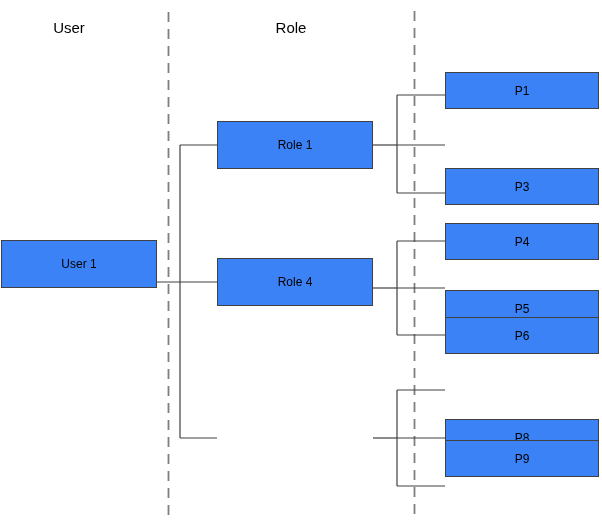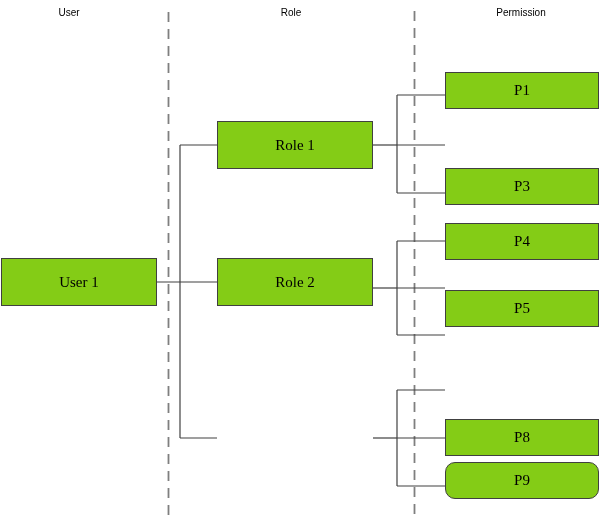--- a/index.html
+++ b/index.html
@@ -6,47 +6,46 @@
   .canvas{
     position:relative;
     width:602px;height:525px;
     background:#ffffff;
     font-family:"Liberation Sans", sans-serif;
     color:#000;
     overflow:hidden;
   }
   .lines-svg{position:absolute;left:0;top:0;width:602px;height:525px;}
   .col-header{
-    position:absolute;top:4px;
+    position:absolute;top:19px;
     transform:translateX(-50%);
-    font-size:10px;line-height:18px;
+    font-size:15px;line-height:18px;
     white-space:nowrap;
   }
   #h-user{left:69px;}
   #h-role{left:291px;}
   #h-permission{left:521px;}
   .node{
     position:absolute;
     box-sizing:border-box;
     border:1.5px solid #404040;
-    background:#84cc16;
+    background:#3b82f6;
     display:flex;align-items:center;justify-content:center;
-    font-size:15px;
+    font-size:12px;
     white-space:nowrap;
-    font-family:Liberation Serif, serif;
   }
   .entity{width:156px;height:48px;text-align:center;}
-  #user-1{left:1px;top:258px;}
+  #user-1{left:1px;top:240px;}
   #role-1{left:217px;top:121px;}
   #role-2{left:217px;top:258px;}
   #role-3{left:217px;top:414px;}
   .perm{left:445px;width:154px;height:37px;}
   #p1{top:72px;}  #p2{top:120px;} #p3{top:168px;}
   #p4{top:223px;} #p5{top:270px;margin-top:20px;} #p6{top:317px;}
-  #p7{top:366px;} #p8{top:419px;} #p9{top:462px;border-radius:10px;}
+  #p7{top:366px;} #p8{top:419px;} #p9{top:440px;}
 </style>
 </head>
 <body>
 
 <div class="canvas">
 
   <svg class="lines-svg" width="602" height="525" viewBox="0 0 602 525" xmlns="http://www.w3.org/2000/svg" fill="none">
 
     <g stroke="#7f7f7f" stroke-width="1.8" stroke-dasharray="10 7">
       <line x1="168.5" y1="12" x2="168.5" y2="519"></line>
@@ -80,27 +79,27 @@
       <line x1="373" y1="438" x2="397" y2="438"></line>
       <line x1="397" y1="390" x2="397" y2="486"></line>
       <line x1="397" y1="390" x2="445" y2="390"></line>
       <line x1="397" y1="438" x2="445" y2="438"></line>
       <line x1="397" y1="486" x2="445" y2="486"></line>
     </g>
   </svg>
 
   <div class="col-header" id="h-user">User</div>
   <div class="col-header" id="h-role">Role</div>
-  <div class="col-header" id="h-permission">Permission</div>
 
   <div class="node entity" id="user-1">User 1</div>
 
   <div class="node entity" id="role-1">Role 1</div>
-  <div class="node entity" id="role-2">Role 2</div>
+  <div class="node entity" id="role-2">Role 4</div>
 
   <div class="node perm" id="p1">P1</div>
   <div class="node perm" id="p3">P3</div>
   <div class="node perm" id="p4">P4</div>
   <div class="node perm" id="p5">P5</div>
+  <div class="node perm" id="p6">P6</div>
   <div class="node perm" id="p8">P8</div>
   <div class="node perm" id="p9">P9</div>
 
 </div>
 
 </body></html>

